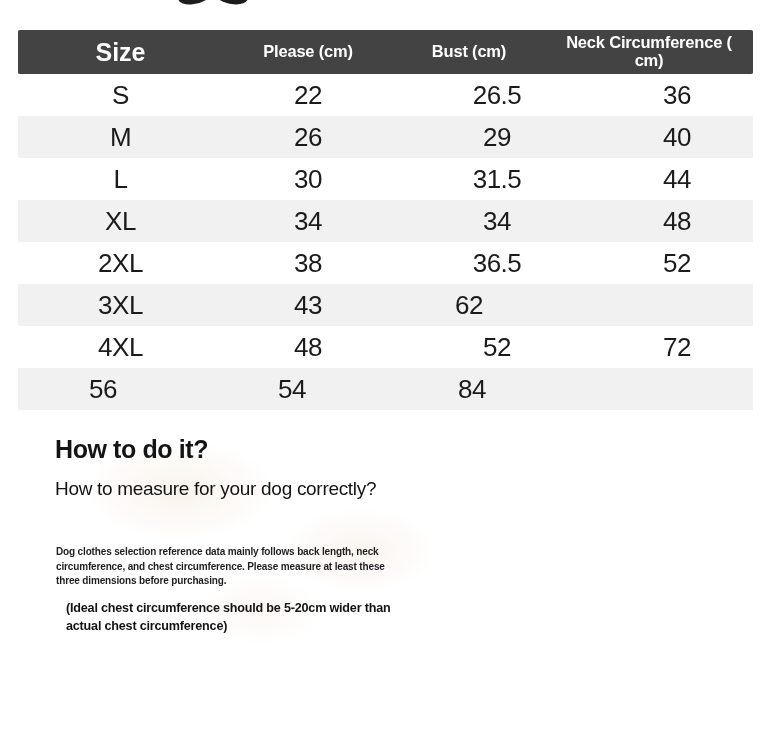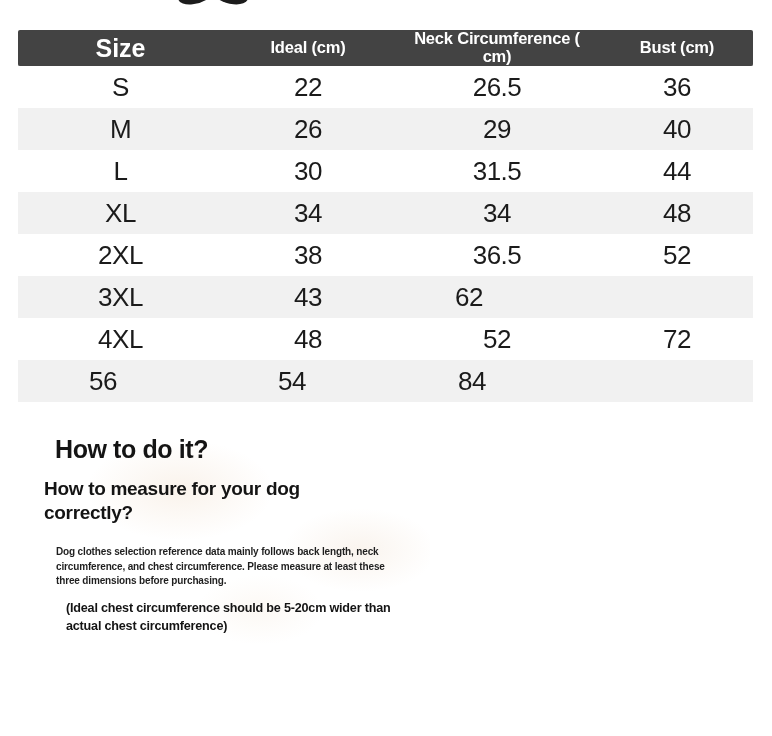--- a/index.html
+++ b/index.html
@@ -42,21 +42,21 @@
     width: 735px;
   }
   .t-row {
     display: flex;
     align-items: center;
     width: 100%;
     box-sizing: border-box;
   }
   .t-head {
     background: #434343;
-    height: 36px;
+    height: 44px;
     border-radius: 2px;
     box-shadow: 0 1px 0 rgba(0,0,0,0.25);
   }
   .t-head .cell {
     color: #ffffff;
     font-size: 16.5px;
     font-weight: bold;
     line-height: 1.08;
     letter-spacing: -0.2px;
   }
@@ -108,24 +108,24 @@
   #title-main {
     position: absolute;
     left: 55px; top: 15px;
     font-size: 25px;
     font-weight: bold;
     color: #141414;
     letter-spacing: -0.4px;
   }
   #title-sub {
     position: absolute;
-    left: 44px; top: 57px;
+    left: 55px; top: 57px;
     width: 340px;
     font-size: 19px;
-    font-weight: bold;
+    font-weight: normal;
     color: #141414;
     line-height: 1.26;
     letter-spacing: -0.3px;
   }
   #body-text {
     position: absolute;
     left: 56px; top: 125px;
     width: 340px;
     font-size: 10px;
     font-weight: bold;
@@ -149,26 +149,26 @@
 
 <div id="top-strip">
   <div class="cutshape" style="left:178px;"></div>
   <div class="cutshape b" style="left:214px;"></div>
 </div>
 
 <div id="size-table">
 
   <div class="t-row t-head">
     <div class="cell c1 size-col">Size</div>
-    <div class="cell c2">Ideal (cm)</div>
+    <div class="cell c2">Please (cm)</div>
+    <div class="cell c4">Bust (cm)</div>
     <div class="cell c3">
       <span>Neck Circumference (</span><br>
       <span>cm)</span>
     </div>
-    <div class="cell c4">Bust (cm)</div>
   </div>
 
   <div id="table-body">
       <div class="t-row t-body-row odd">
         <div class="cell c1">S</div>
         <div class="cell c2">22</div>
         <div class="cell c3">26.5</div>
         <div class="cell c4">36</div>
       </div>
       <div class="t-row t-body-row even">

